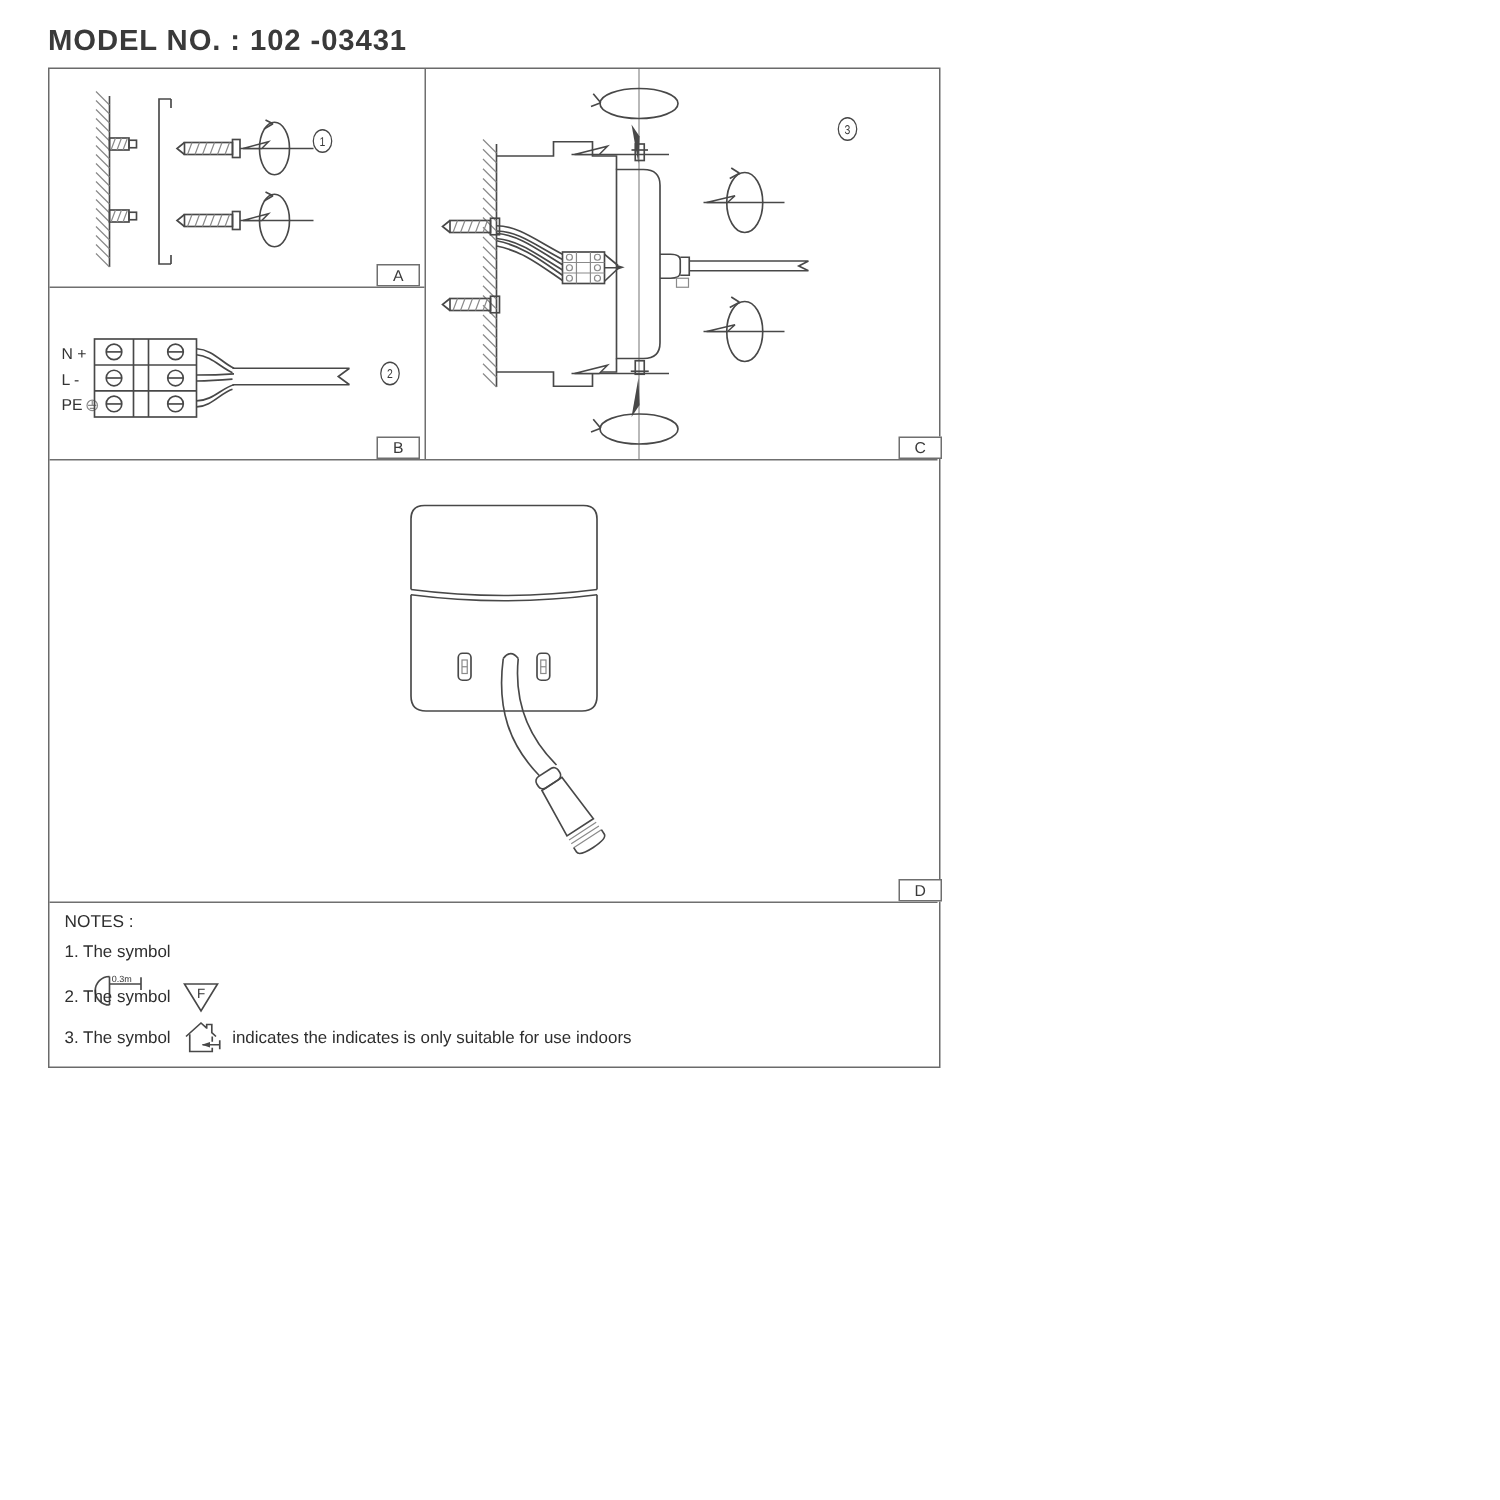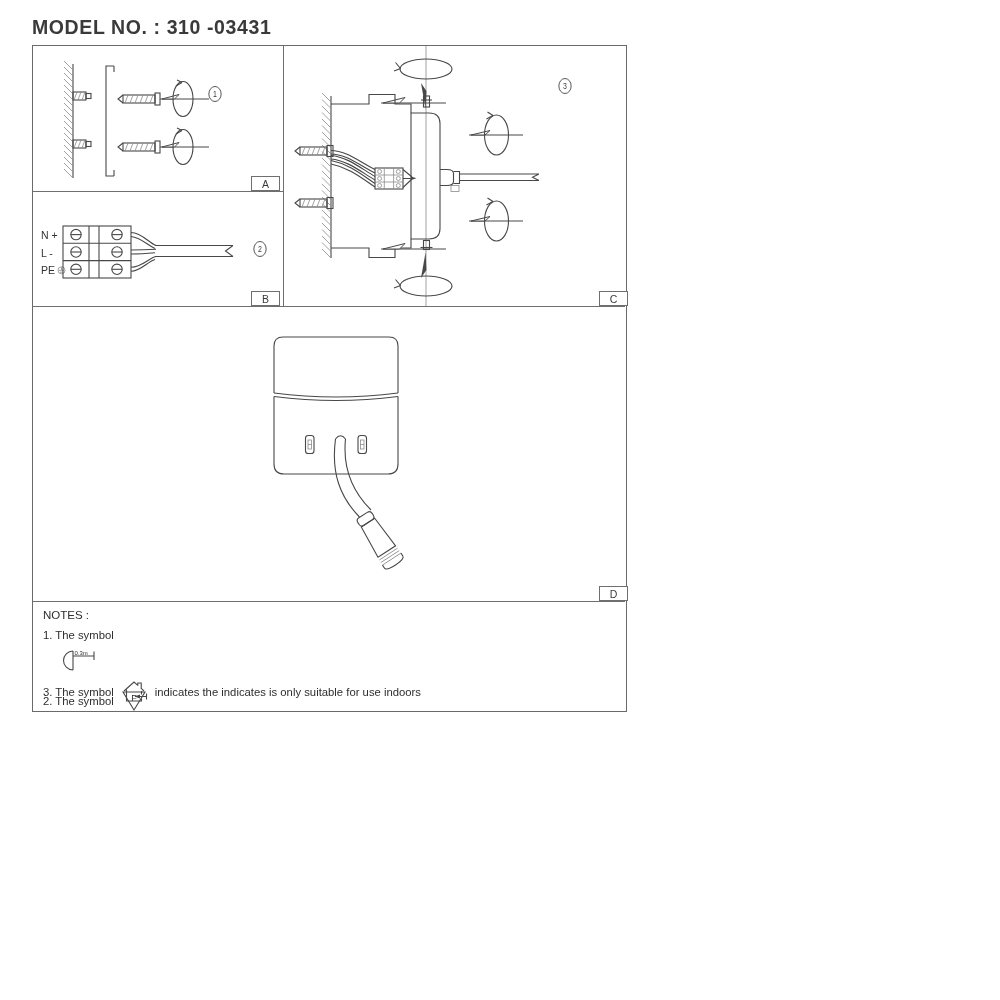--- a/index.html
+++ b/index.html
@@ -25,21 +25,21 @@
   .notes-head{position:absolute;left:10px;top:563px;font-size:11.5px;color:#2e2e2e;}
   .note-row{position:absolute;left:10px;display:flex;align-items:center;gap:7px;
             font-size:11.3px;color:#2e2e2e;white-space:nowrap;}
   .note-row svg{position:static;flex:0 0 auto;}
 </style>
 </head>
 <body>
 
 <div class="page">
 
-  <div class="title">MODEL NO. : 310 -03431</div>
+  <div class="title">MODEL NO. : 102 -03431</div>
 
   <div class="sheet">
 
     <div class="divider" style="left:250px;top:0;width:1.2px;height:260px;"></div>
     <div class="divider" style="left:0;top:145px;width:250px;height:1.2px;"></div>
     <div class="divider" style="left:0;top:260px;width:592px;height:1.2px;"></div>
     <div class="divider" style="left:0;top:555px;width:592px;height:1.2px;"></div>
 
     <svg style="left:0;top:0;" width="250" height="145" viewBox="0 0 250 145">
       <g>
@@ -246,21 +246,21 @@
 
     <div class="note-row" style="top:583px;flex-direction:column;">
       <span>1. The symbol</span>
       <svg width="40" height="24" viewBox="0 0 40 24">
         <path class="ln" d="M15 3 A9.5 9.5 0 0 0 15 22 M15 3 V22"></path>
         <path class="ln" d="M15 8 H36 M36 3.5 V12"></path>
         <text x="16.5" y="6.5" font-size="6">0.3m</text>
       </svg>
     </div>
 
-    <div class="note-row" style="top:608px;margin-top:36px;">
+    <div class="note-row" style="top:608px;">
       <span>2. The symbol</span>
       <svg width="26" height="22" viewBox="0 0 26 22">
         <path class="ln" d="M2 2 H24 L13 20 Z"></path>
         <text x="13" y="11" font-size="9" text-anchor="middle">F</text>
       </svg>
     </div>
 
     <div class="note-row" style="top:633px;">
       <span>3. The symbol</span>
       <svg width="27" height="26" viewBox="0 0 27 26">

